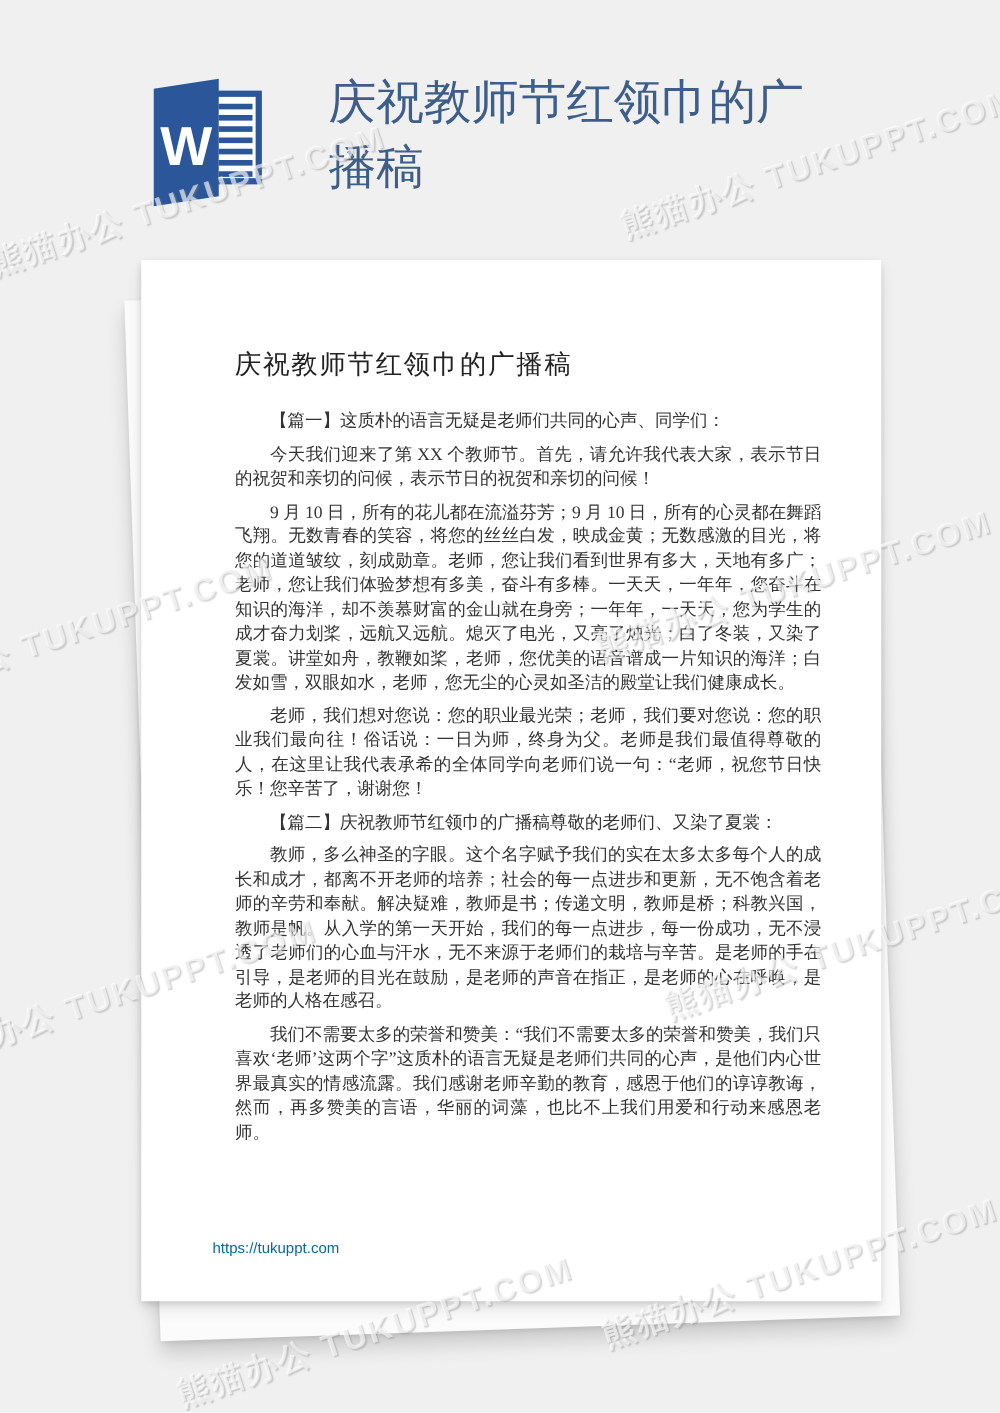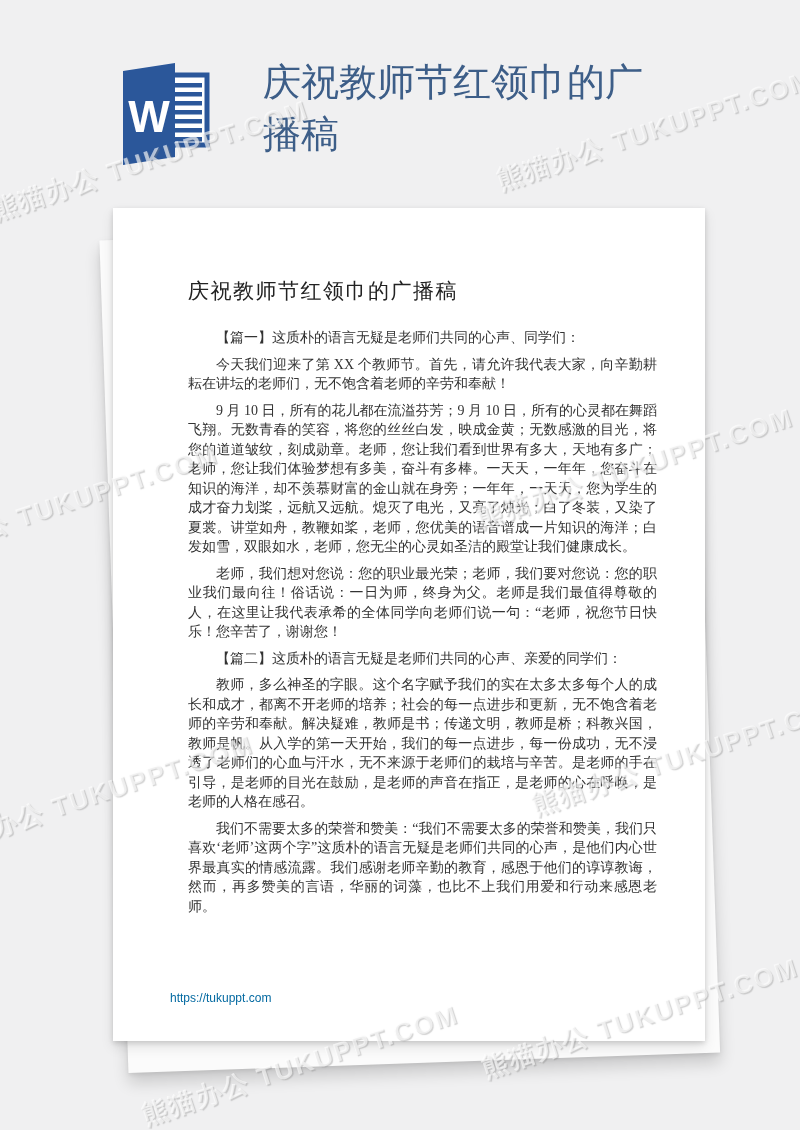--- a/index.html
+++ b/index.html
@@ -74,24 +74,24 @@
 
 <div class="stage">
 
   <div class="back-page"></div>
 
   <div class="doc-page">
     <div class="doc-inner">
       <h2 class="doc-title">庆祝教师节红领巾的广播稿</h2>
       <div class="doc-body">
           <p>【篇一】这质朴的语言无疑是老师们共同的心声、同学们：</p>
-          <p>今天我们迎来了第 XX 个教师节。首先，请允许我代表大家，向辛勤耕耘在讲坛的老师们，无不饱含着老师的辛劳和奉献！</p>
+          <p>今天我们迎来了第 XX 个教师节。首先，请允许我代表大家，表示节日的祝贺和亲切的问候，表示节日的祝贺和亲切的问候！</p>
           <p>9 月 10 日，所有的花儿都在流溢芬芳；9 月 10 日，所有的心灵都在舞蹈飞翔。无数青春的笑容，将您的丝丝白发，映成金黄；无数感激的目光，将您的道道皱纹，刻成勋章。老师，您让我们看到世界有多大，天地有多广；老师，您让我们体验梦想有多美，奋斗有多棒。一天天，一年年，您奋斗在知识的海洋，却不羡慕财富的金山就在身旁；一年年，一天天，您为学生的成才奋力划桨，远航又远航。熄灭了电光，又亮了烛光；白了冬装，又染了夏裳。讲堂如舟，教鞭如桨，老师，您优美的语音谱成一片知识的海洋；白发如雪，双眼如水，老师，您无尘的心灵如圣洁的殿堂让我们健康成长。</p>
           <p>老师，我们想对您说：您的职业最光荣；老师，我们要对您说：您的职业我们最向往！俗话说：一日为师，终身为父。老师是我们最值得尊敬的人，在这里让我代表承希的全体同学向老师们说一句：“老师，祝您节日快乐！您辛苦了，谢谢您！</p>
-          <p>【篇二】这质朴的语言无疑是老师们共同的心声、亲爱的同学们：</p>
+          <p>【篇二】庆祝教师节红领巾的广播稿尊敬的老师们、又染了夏裳：</p>
           <p>教师，多么神圣的字眼。这个名字赋予我们的实在太多太多每个人的成长和成才，都离不开老师的培养；社会的每一点进步和更新，无不饱含着老师的辛劳和奉献。解决疑难，教师是书；传递文明，教师是桥；科教兴国，教师是帆。从入学的第一天开始，我们的每一点进步，每一份成功，无不浸透了老师们的心血与汗水，无不来源于老师们的栽培与辛苦。是老师的手在引导，是老师的目光在鼓励，是老师的声音在指正，是老师的心在呼唤，是老师的人格在感召。</p>
           <p>我们不需要太多的荣誉和赞美：“我们不需要太多的荣誉和赞美，我们只喜欢‘老师’这两个字”这质朴的语言无疑是老师们共同的心声，是他们内心世界最真实的情感流露。我们感谢老师辛勤的教育，感恩于他们的谆谆教诲，然而，再多赞美的言语，华丽的词藻，也比不上我们用爱和行动来感恩老师。</p>
         </div>
     </div>
     <div class="doc-footer">https://tukuppt.com</div>
   </div>
 
   <svg class="header-icon" viewBox="0 0 104 108" xmlns="http://www.w3.org/2000/svg" aria-hidden="true">
 
     <rect x="57" y="15" width="38" height="70" fill="#ffffff" stroke="#2b579a" stroke-width="5"></rect>

